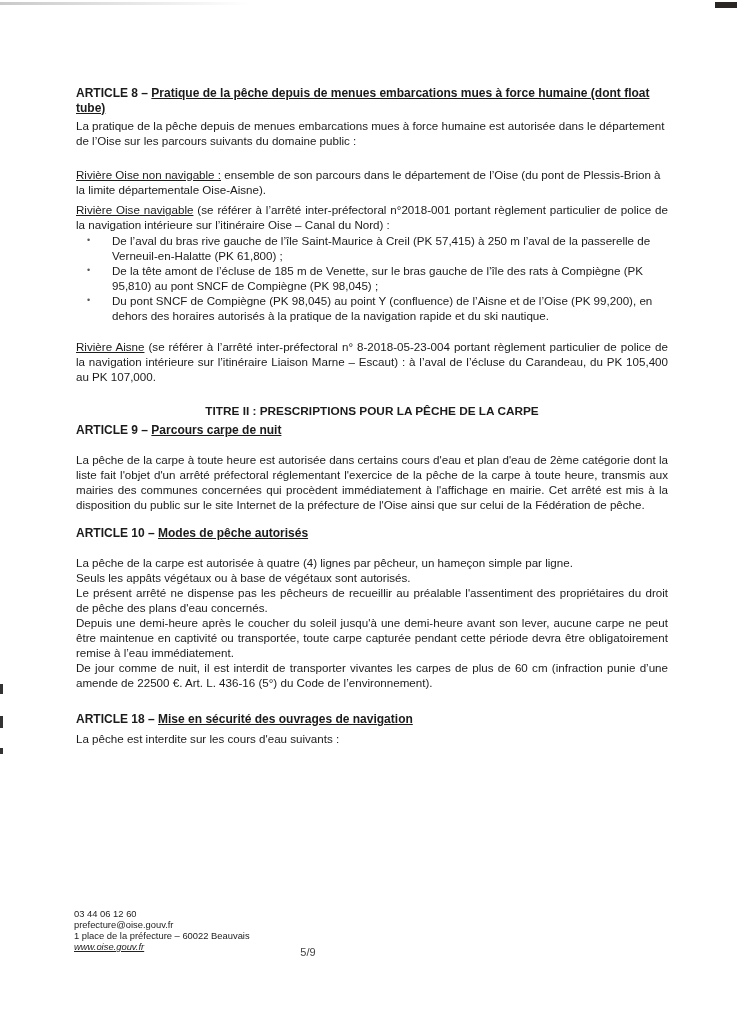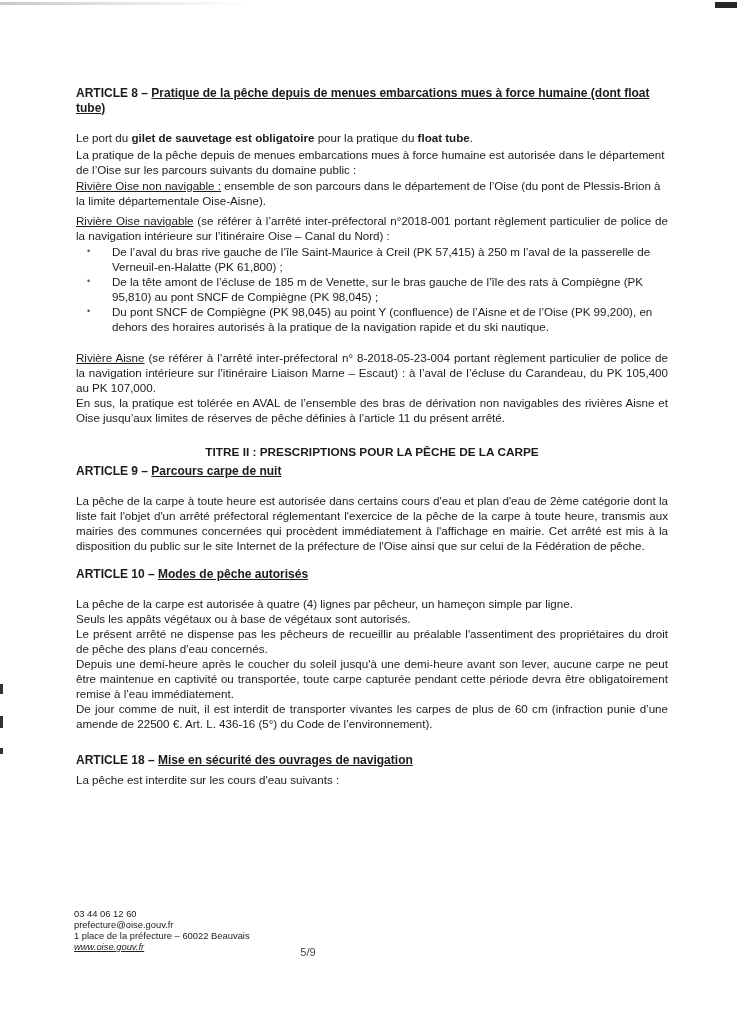--- a/index.html
+++ b/index.html
@@ -35,43 +35,39 @@
   <div class="scan-edge" style="top:682px;height:10px;"></div>
   <div class="scan-edge" style="top:714px;height:12px;"></div>
   <div class="scan-edge" style="top:746px;height:6px;"></div>
 
   <div class="content">
 
     <p class="art-head">
       <span>ARTICLE 8 – </span><span class="u">Pratique de la pêche depuis de menues embarcations mues à force humaine (dont float tube)</span>
     </p>
 
-    <p style="margin-top:14px;">
-      <span>Le port du </span><b>gilet de sauvetage est obligatoire</b><span> pour la pratique du </span><b>float tube</b><span>.</span>
-    </p>
     <p style="margin-top:2px;">La pratique de la pêche depuis de menues embarcations mues à force humaine est autorisée dans le département de l’Oise sur les parcours suivants du domaine public :</p>
 
-    <p style="margin-top:1px;">
+    <p style="margin-top:19px;">
       <span class="u">Rivière Oise non navigable :</span><span> ensemble de son parcours dans le département de l’Oise (du pont de Plessis-Brion à la limite départementale Oise-Aisne).</span>
     </p>
 
     <p class="just" style="margin-top:5px;">
       <span class="u">Rivière Oise navigable</span><span> (se référer à l’arrêté inter-préfectoral n°2018-001 portant règlement particulier de police de la navigation intérieure sur l’itinéraire Oise – Canal du Nord) :</span>
     </p>
 
     <ul class="bullets">
       <li>De l’aval du bras rive gauche de l’île Saint-Maurice à Creil (PK 57,415) à 250 m l’aval de la passerelle de Verneuil-en-Halatte (PK 61,800) ;</li>
       <li>De la tête amont de l’écluse de 185 m de Venette, sur le bras gauche de l’île des rats à Compiègne (PK 95,810) au pont SNCF de Compiègne (PK 98,045) ;</li>
       <li>Du pont SNCF de Compiègne (PK 98,045) au point Y (confluence) de l’Aisne et de l’Oise (PK 99,200), en dehors des horaires autorisés à la pratique de la navigation rapide et du ski nautique.</li>
     </ul>
 
     <p class="just" style="margin-top:16px;">
       <span class="u">Rivière Aisne</span><span> (se référer à l’arrêté inter-préfectoral n° 8-2018-05-23-004 portant règlement particulier de police de la navigation intérieure sur l’itinéraire Liaison Marne – Escaut) : à l’aval de l’écluse du Carandeau, du PK 105,400 au PK 107,000.</span>
     </p>
-    <p class="just">En sus, la pratique est tolérée en AVAL de l’ensemble des bras de dérivation non navigables des rivières Aisne et Oise jusqu’aux limites de réserves de pêche définies à l’article 11 du présent arrêté.</p>
 
     <p class="titre" style="margin-top:20px;">TITRE II : PRESCRIPTIONS POUR LA PÊCHE DE LA CARPE</p>
 
     <p class="art-head" style="margin-top:4px;">
       <span>ARTICLE 9 – </span><span class="u">Parcours carpe de nuit</span>
     </p>
     <p class="just" style="margin-top:14px;">La pêche de la carpe à toute heure est autorisée dans certains cours d'eau et plan d'eau de 2ème catégorie dont la liste fait l'objet d'un arrêté préfectoral réglementant l'exercice de la pêche de la carpe à toute heure, transmis aux mairies des communes concernées qui procèdent immédiatement à l'affichage en mairie. Cet arrêté est mis à la disposition du public sur le site Internet de la préfecture de l'Oise ainsi que sur celui de la Fédération de pêche.</p>
 
     <p class="art-head" style="margin-top:14px;">
       <span>ARTICLE 10 – </span><span class="u">Modes de pêche autorisés</span>

